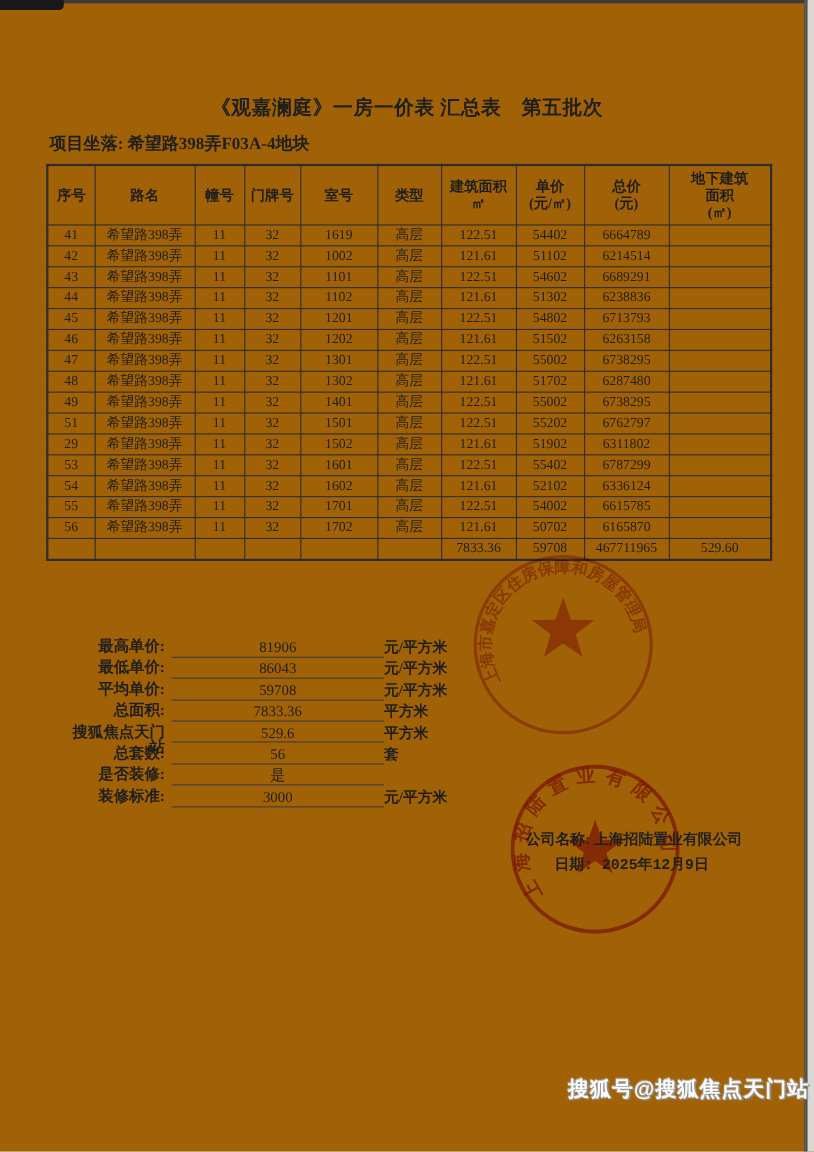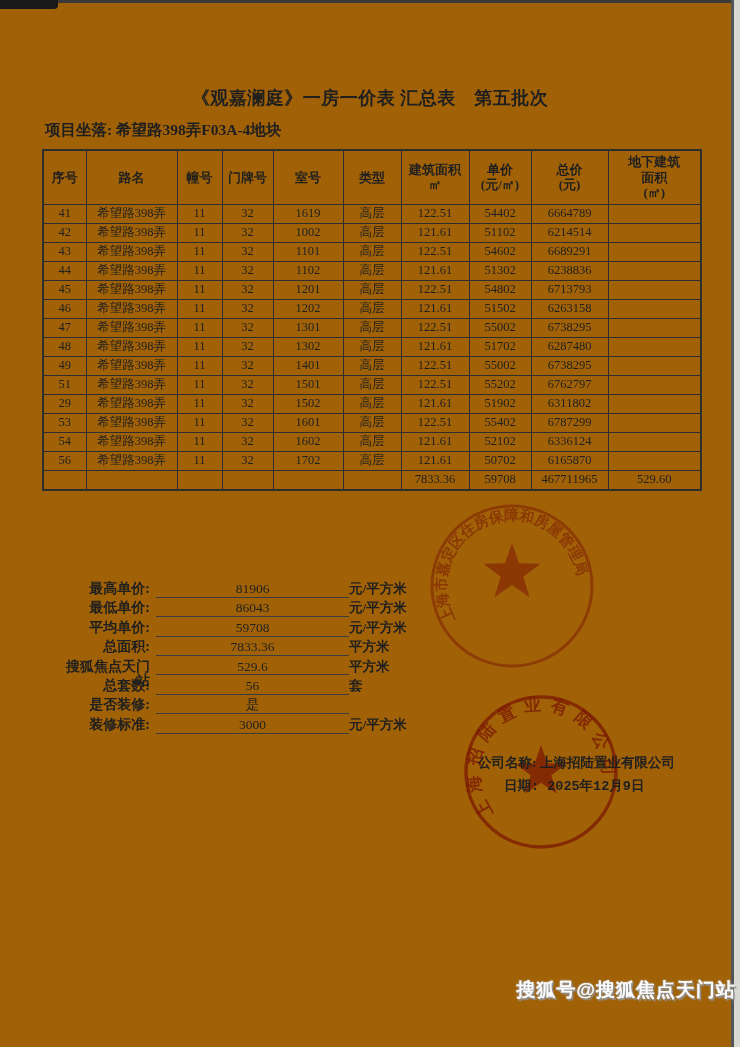--- a/index.html
+++ b/index.html
@@ -259,20 +259,32 @@
           <td>11</td>
           <td>32</td>
           <td>1602</td>
           <td>高层</td>
           <td>121.61</td>
           <td>52102</td>
           <td>6336124</td>
           <td></td>
         </tr>
         <tr>
+          <td>55</td>
+          <td>希望路398弄</td>
+          <td>11</td>
+          <td>32</td>
+          <td>1701</td>
+          <td>高层</td>
+          <td>122.51</td>
+          <td>54002</td>
+          <td>6615785</td>
+          <td></td>
+        </tr>
+        <tr>
           <td>56</td>
           <td>希望路398弄</td>
           <td>11</td>
           <td>32</td>
           <td>1702</td>
           <td>高层</td>
           <td>121.61</td>
           <td>50702</td>
           <td>6165870</td>
           <td></td>

